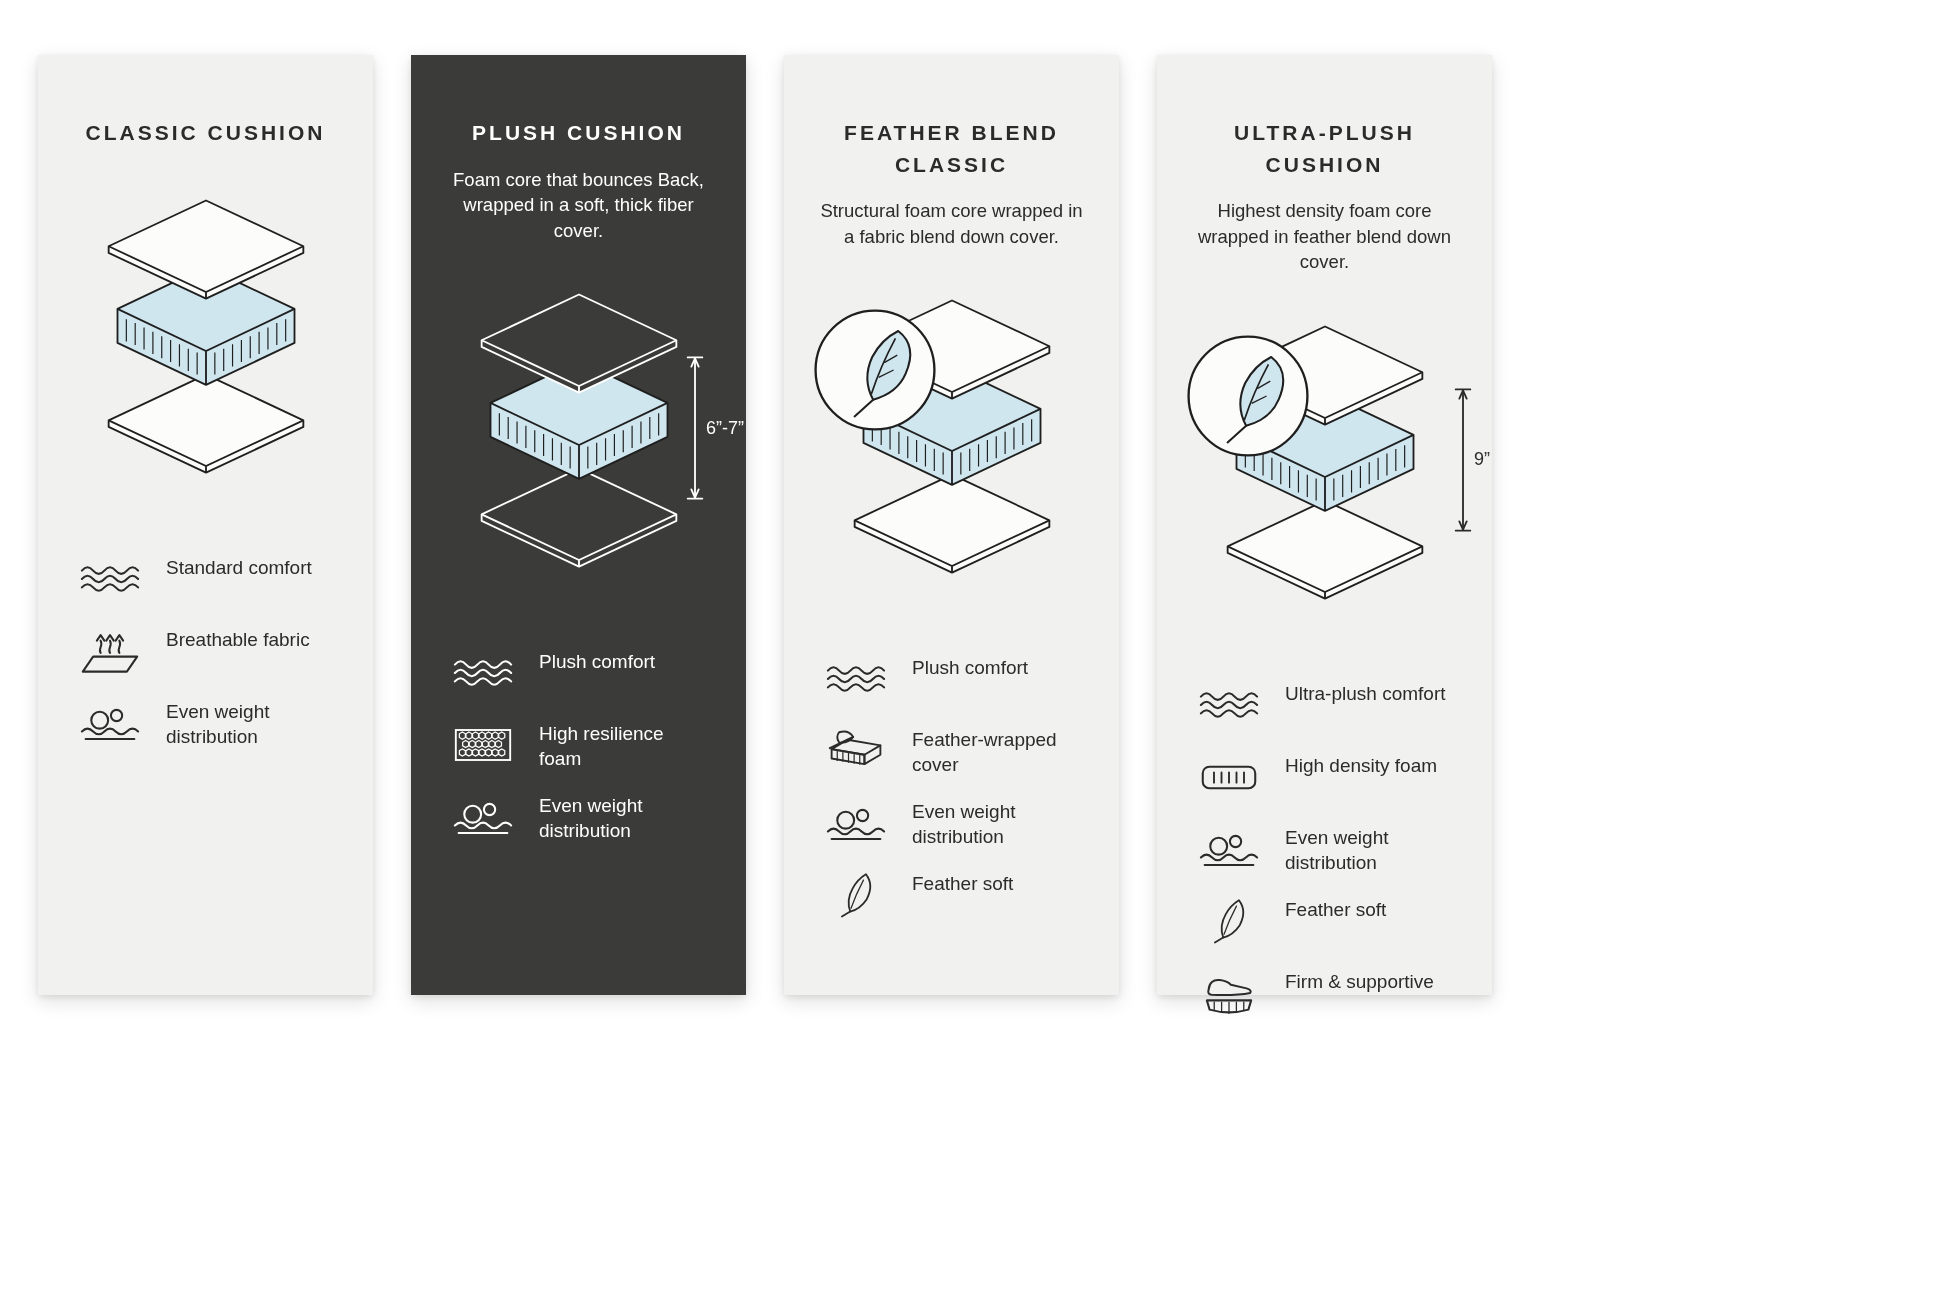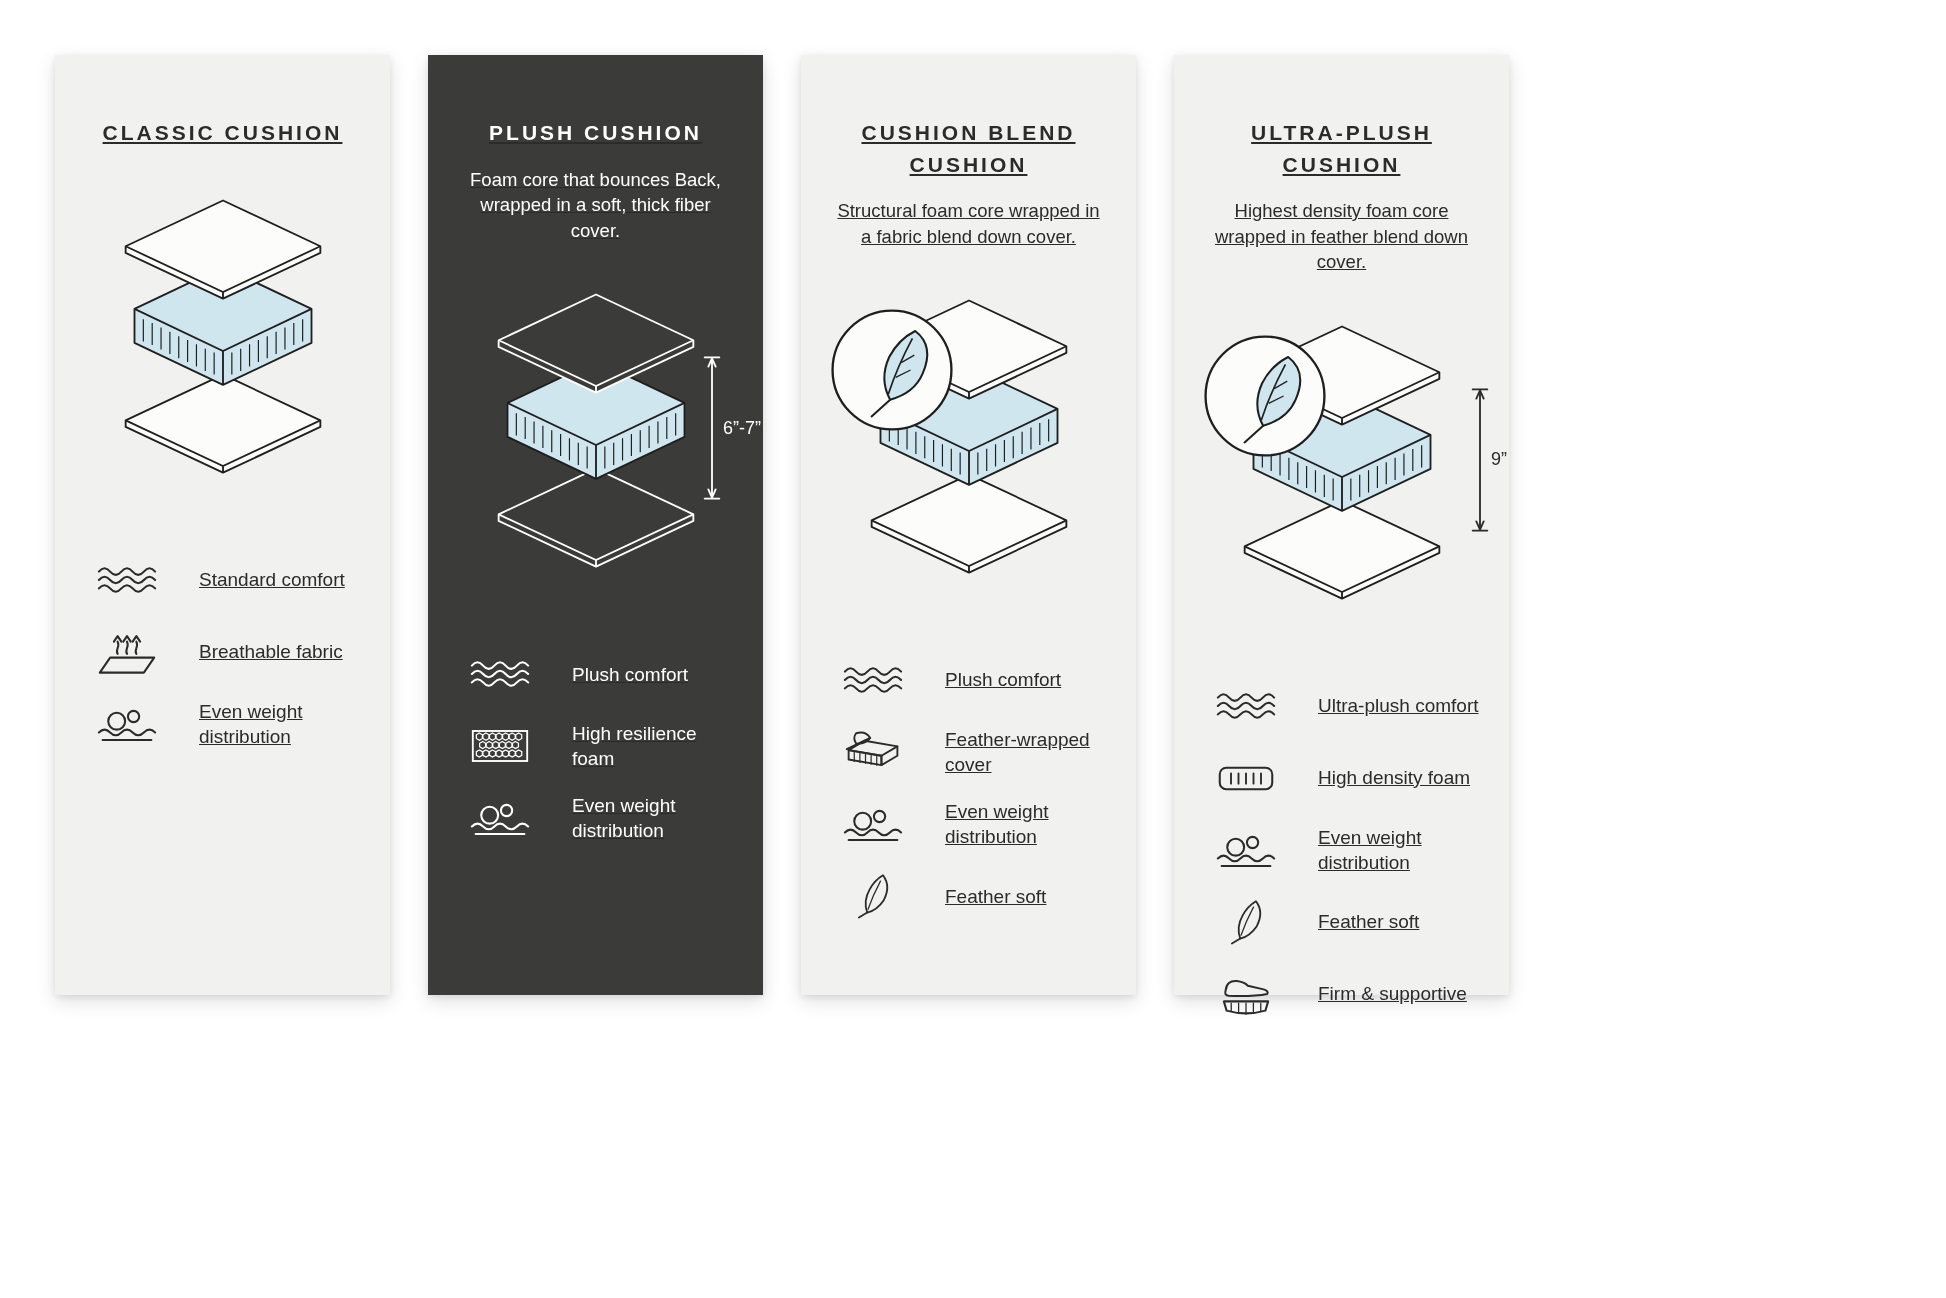--- a/index.html
+++ b/index.html
@@ -2,21 +2,21 @@
 <html><head>
 <meta charset="utf-8">
 <style>
   html,body { margin:0; padding:0; }
   body {
     width:1946px; height:1298px; position:relative;
     background:#ffffff;
     font-family:"Liberation Sans","DejaVu Sans",sans-serif;
     color:#2b2b2b;
   }
-  .board { position:absolute; left:55px; top:55px; display:flex; gap:38px;text-decoration:underline; }
+  .board { position:absolute; left:38px; top:55px; display:flex; gap:38px; }
   .card {
     width:335px; height:940px; box-sizing:border-box;
     background:var(--card-bg); color:var(--ink);
     box-shadow:0 6px 18px rgba(0,0,0,.13), 0 2px 6px rgba(0,0,0,.08);
   }
   .card--light { --card-bg:#f1f1ef; --ink:#2b2b2b; --line:#1f1f1f; --slab-fill:#fcfcfb; --foam:#cfe6ef; --foam-line:#1f1f1f; }
   .card--dark  { --card-bg:#3b3b39; --ink:#ffffff; --line:#ffffff; --slab-fill:#3b3b39; --foam:#cfe6ef; --foam-line:#1f1f1f; }
 
   .title {
     margin:62px 28px 0; font-size:21px; font-weight:bold;
@@ -29,21 +29,21 @@
   .cushion { display:block; margin:44px auto 0; width:236px; height:285px; }
   .badge   { position:absolute; left:26px; top:12px; width:130px; height:130px; }
   .dim {
     position:absolute; right:2px; top:62px; height:158px;
     display:flex; align-items:center; gap:0;
   }
   .dim svg { width:22px; height:150px; }
   .dimlabel { font-size:18px; white-space:nowrap; }
 
   .features { list-style:none; margin:32px 0 0; padding:0 16px 0 42px; }
-  .feature  { display:flex; align-items:center; gap:42px; margin-bottom:22px; min-height:50px; }
+  .feature  { display:flex; align-items:flex-start; gap:26px; margin-bottom:22px; min-height:50px; }
   .fi       { width:60px; height:48px; flex:0 0 60px; }
   .flabel   { font-size:19px; line-height:1.32; max-width:172px; }
 </style>
 </head>
 <body>
 
 <svg width="0" height="0" style="position:absolute;overflow:hidden" aria-hidden="true">
   <defs>
     <path id="hx" d="M0,-3.8 L3.2,-1.9 L3.2,1.9 L0,3.8 L-3.2,1.9 L-3.2,-1.9 Z" fill="none"></path>
 
@@ -235,21 +235,21 @@
       <li class="feature">
         <svg class="fi">
             <use href="#weight-icon"></use>
           </svg>
         <span class="flabel">Even weight distribution</span>
       </li>
     </ul>
   </section>
 
   <section class="card card--light">
-    <h2 class="title">CUSHION BLEND CUSHION</h2>
+    <h2 class="title">FEATHER BLEND CLASSIC</h2>
     <p class="desc">Structural foam core wrapped in a fabric blend down cover.</p>
     <div class="diagram">
       <svg class="cushion">
           <use href="#cushion-layers"></use>
         </svg>
       <svg class="badge">
           <use href="#feather-badge"></use>
         </svg>
     </div>
     <ul class="features">

